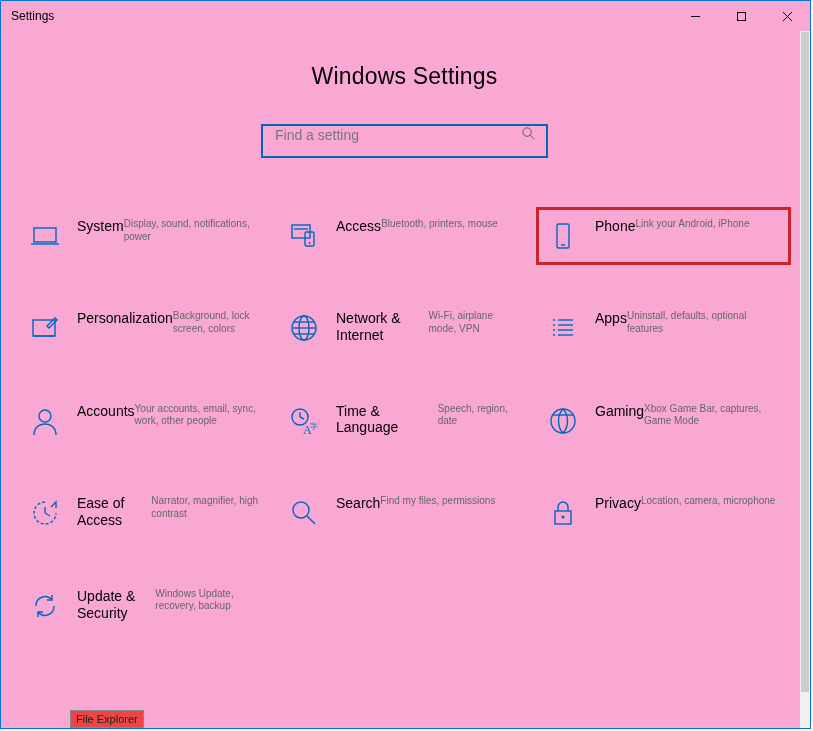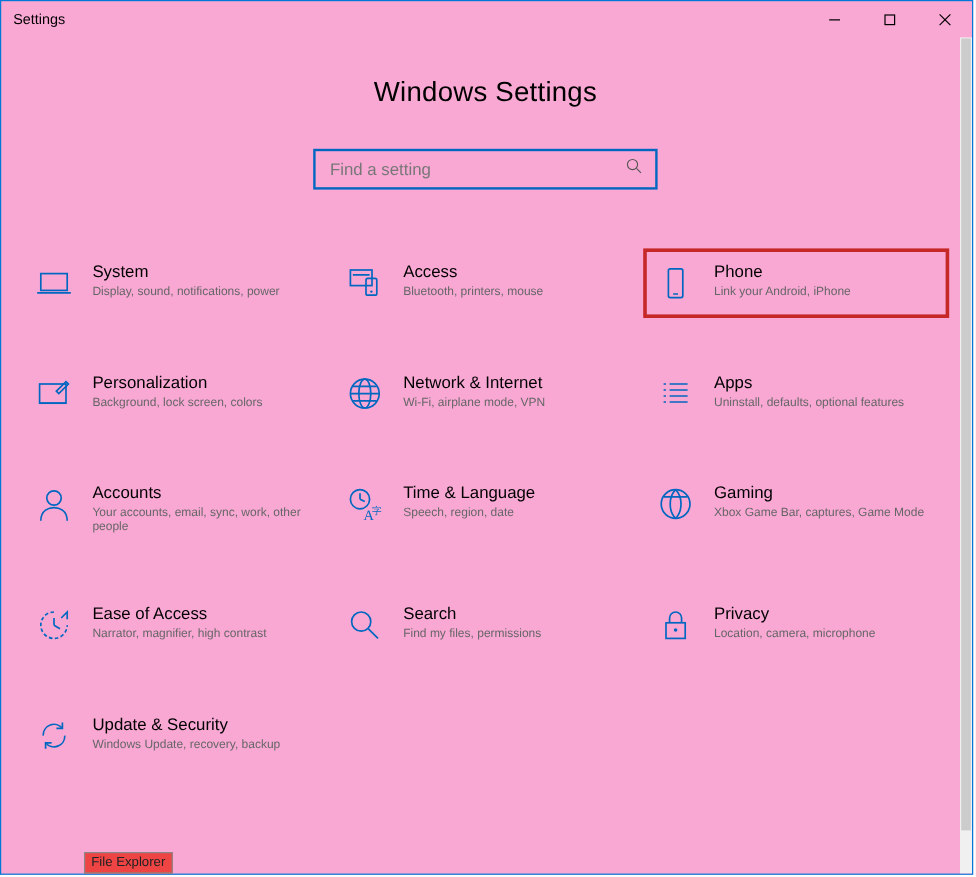--- a/index.html
+++ b/index.html
@@ -8,30 +8,30 @@
   .window { width:811px; height:729px; border:1px solid #0078d7; position:absolute; top:0; left:0; background:#f9a8d4; display:flex; flex-direction:column; }
   .titlebar { height:30px; display:flex; align-items:center; justify-content:space-between; padding-left:10px; font-size:12px; }
   .title-text { font-size:12px; color:#000; }
   .window-controls { display:flex; }
   .wc-btn { width:46px; height:30px; display:flex; align-items:center; justify-content:center; cursor:default; }
   .wc-btn svg { stroke:#000; }
   .content-wrap { flex:1; display:flex; position:relative; overflow:hidden;}
   .content { flex:1; padding: 20px 10px 0 18px; overflow:hidden;}
   .page-title { text-align:center; font-size:23px; font-weight:400; margin:12px 0 34px 0; letter-spacing:0.2px;}
   .search-wrap { display:flex; justify-content:center; margin-bottom:58px; }
-  .search-box { width:287px; height:34px; border:2px solid #0067c0; display:flex; align-items:center; padding:0 10px; }
+  .search-box { width:287px; height:34px; border:2px solid #0067c0; display:flex; align-items:flex-start; padding:0 10px; }
   .search-box input { flex:1; border:none; outline:none; font-size:14px; background:transparent; color:#000; font-family:inherit;}
   .search-box input::placeholder { color:#777; }
   .search-icon { color:#555; }
   .grid { display:grid; grid-template-columns: repeat(3, 1fr); column-gap: 22px; row-gap: 52px; padding: 0 8px; }
   .tile { display:flex; align-items:flex-start; gap:14px; cursor:default; position:relative; padding:2px 0;}
   .tile.highlight { outline:3px solid #c62828; outline-offset:6px; padding-right:10px; }
   .tile-icon { width:36px; height:36px; flex:0 0 36px; display:flex; align-items:center; justify-content:center; color:#0067c0; }
   .tile-icon svg { display:block; }
-  .tile-text { display:flex; flex-direction:column; }
+  .tile-text { display:flex; flex-direction:row; }
   .tile-title { font-size:14px; color:#000; line-height:1.2; margin-bottom:3px; }
   .tile-sub { font-size:10px; color:#666; line-height:1.25; max-width:190px;}
   .scrollbar { width:10px; background:#f0f0f0; position:relative; }
   .scroll-thumb { position:absolute; right:1px; top:1px; width:8px; height:660px; background:#ccc; border-radius:0;}
   .taskbar-tooltip { position:absolute; left:70px; bottom:3px; background:#ef4444; border:1px solid #888; font-size:11px; padding:2px 5px; color:#222;}
 </style>
 </head>
 <body>
 
 <div class="window">

